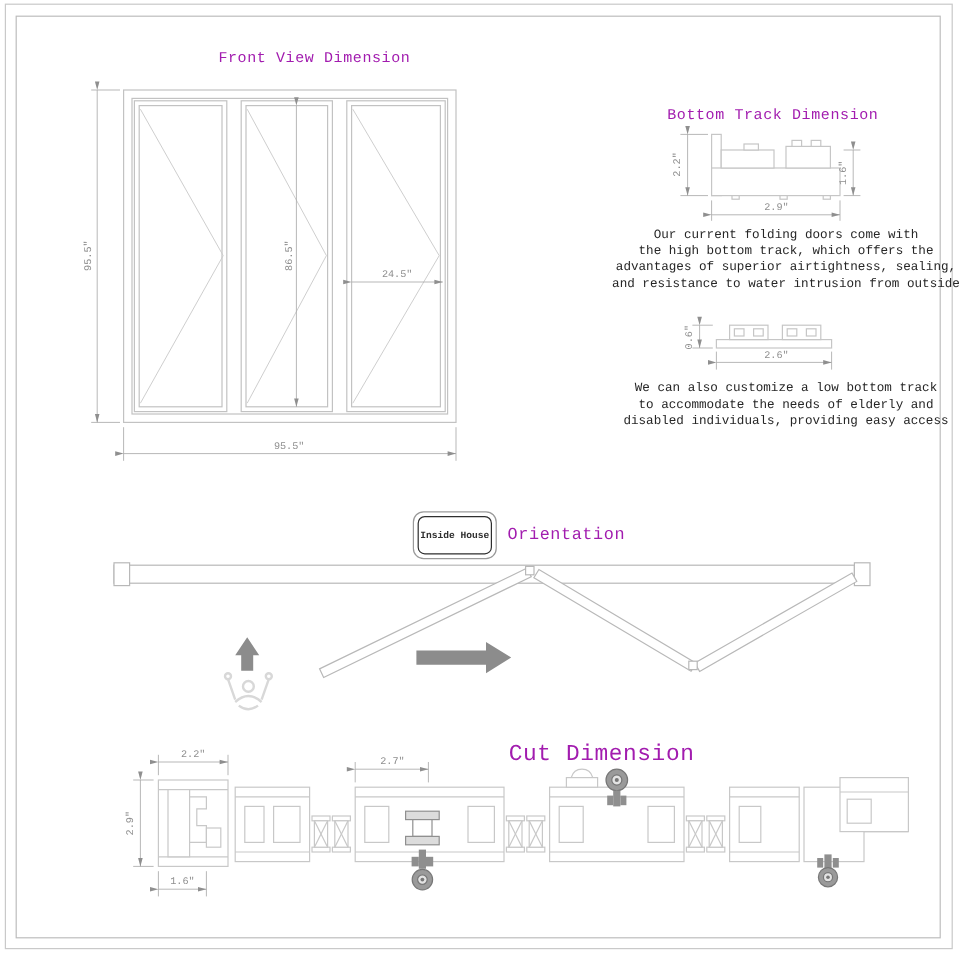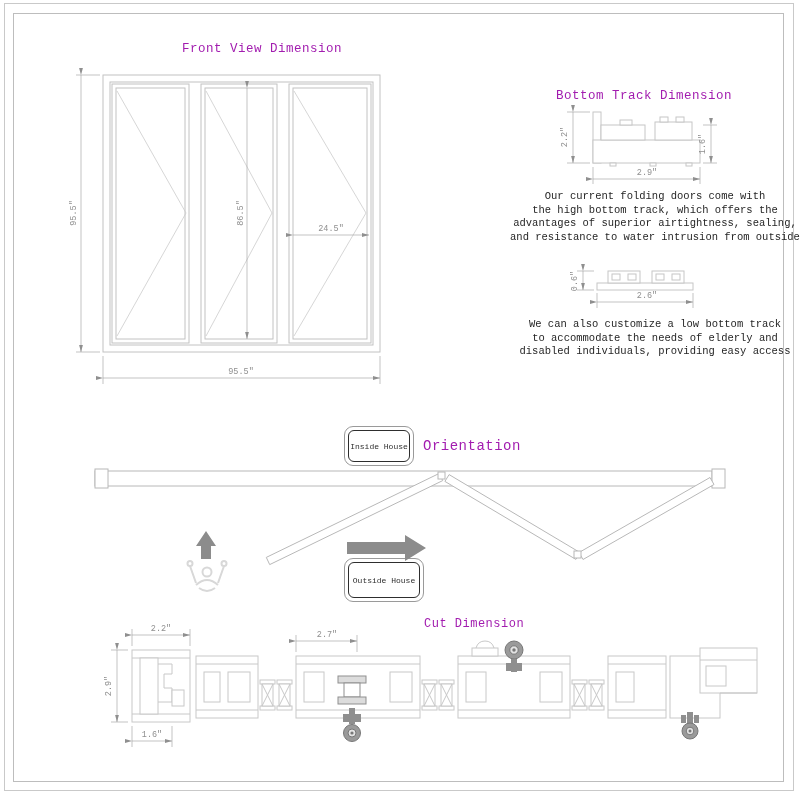--- a/index.html
+++ b/index.html
@@ -8,53 +8,50 @@
   .frame-outer{position:absolute;left:4px;top:3px;width:788px;height:786px;
         border:1px solid #c9c9c9;}
   .frame-inner{position:absolute;left:13px;top:13px;width:769px;height:767px;
         border:1px solid #bdbdbd;}
   .sec-title{position:absolute;color:#a21caf;white-space:nowrap;letter-spacing:0.5px;}
   .para{position:absolute;width:310px;text-align:center;font-size:10.5px;line-height:13.5px;
         color:#262626;white-space:nowrap;}
   .badge{position:absolute;border:1px solid #9a9a9a;border-radius:9px;padding:3px;background:#fff;}
   .badge-inner{border:1.6px solid #2e2e2e;border-radius:6px;width:100%;height:100%;
         display:flex;align-items:center;justify-content:center;box-sizing:border-box;
-        font-size:8px;color:#2e2e2e;white-space:nowrap;}
+        font-size:8px;color:#2e2e2e;white-space:nowrap;font-weight:bold;}
   svg{position:absolute;left:0;top:0;}
   svg text{font-family:"Liberation Mono","DejaVu Sans Mono",monospace;fill:#8f8f8f;font-size:8.5px;}
 </style>
 </head>
 <body>
 
 <div class="page">
   <div class="frame-outer"></div>
   <div class="frame-inner"></div>
 
   <div class="sec-title" style="left:182px;top:42px;font-size:12.5px;">Front View Dimension</div>
   <div class="sec-title" style="left:556px;top:48px;font-size:12.5px;margin-top:41px;">Bottom Track Dimension</div>
   <div class="sec-title" style="left:423px;top:438px;font-size:14px;text-align:center;">Orientation</div>
-  <div class="sec-title" style="left:424px;top:617px;font-size:12px;">Cut Dimension</div>
+  <div class="sec-title" style="left:424px;top:617px;font-size:19px;">Cut Dimension</div>
 
   <div class="para" style="left:500px;top:190px;">
     <div>Our current folding doors come with</div>
     <div>the high bottom track, which offers the</div>
     <div>advantages of superior airtightness, sealing,</div>
     <div>and resistance to water intrusion from outside</div>
   </div>
   <div class="para" style="left:500px;top:318px;">
     <div>We can also customize a low bottom track</div>
     <div>to accommodate the needs of elderly and</div>
     <div>disabled individuals, providing easy access</div>
   </div>
 
   <div class="badge" style="left:344px;top:426px;width:62px;height:32px;">
     <div class="badge-inner">Inside House</div>
-  </div>
-  <div class="badge" style="left:344px;top:558px;width:72px;height:36px;">
-    <div class="badge-inner">Outside House</div>
   </div>
 
   <svg width="800" height="800" viewBox="0 0 800 800">
     <defs>
       <marker id="arw" markerWidth="9" markerHeight="6" refX="7.5" refY="3" orient="auto" markerUnits="userSpaceOnUse">
         <path d="M0.5,1.1 L7.5,3 L0.5,4.9 z" fill="#8f8f8f"></path>
       </marker>
     </defs>
 
     <g stroke="#c2c2c2" fill="none" stroke-width="1">

